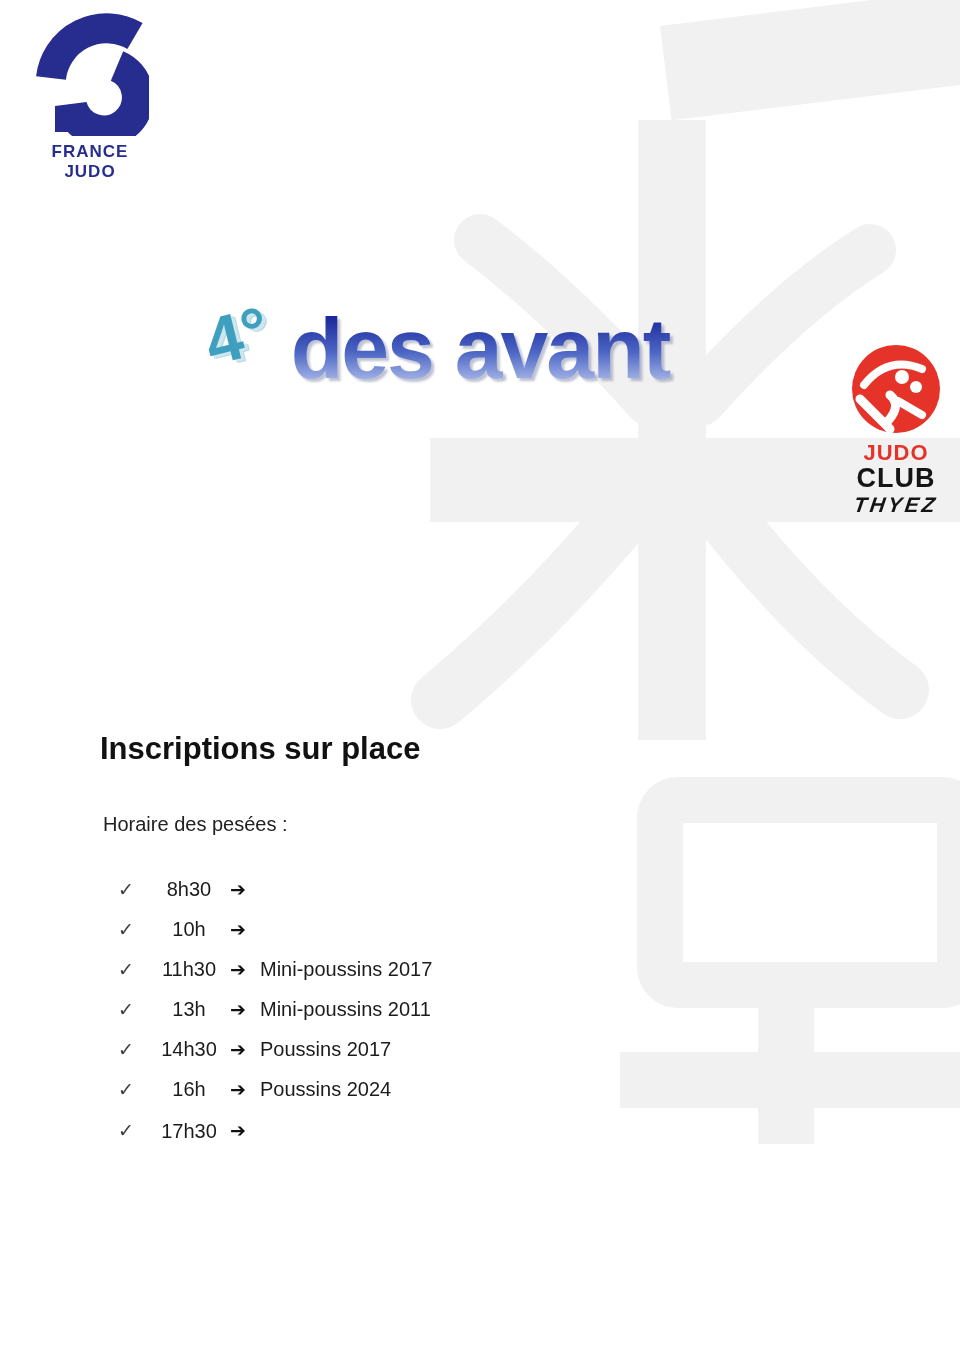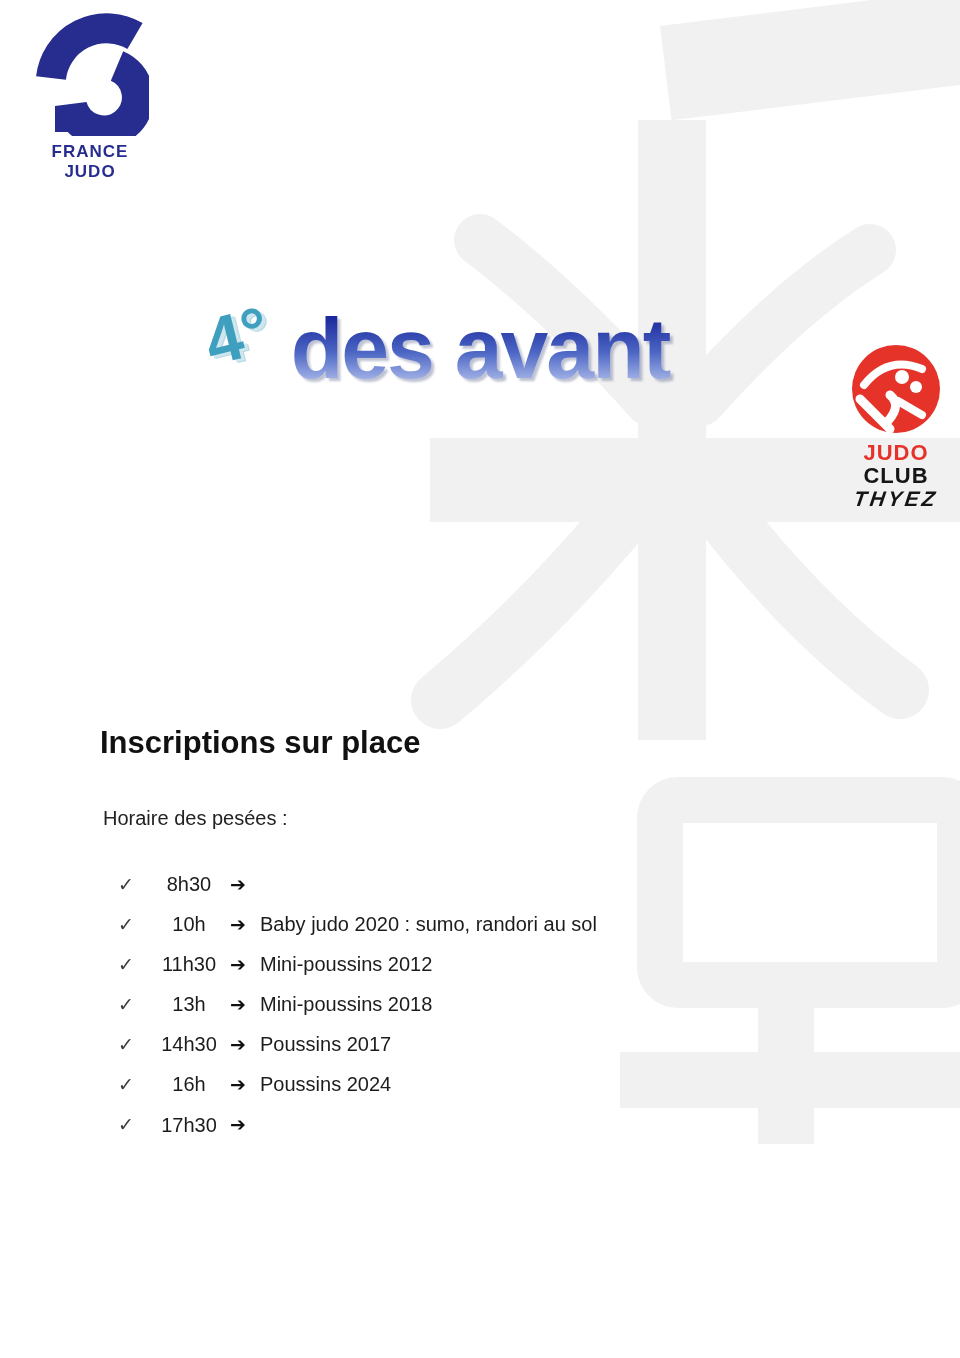--- a/index.html
+++ b/index.html
@@ -14,21 +14,21 @@
   .fj-label{color:#272d8f;font-weight:800;font-size:17px;line-height:1.15;letter-spacing:1px;margin-top:2px;}
   .edition{left:192px;top:16px;font-size:66px;font-weight:800;color:#3f9fbe;
            transform:rotate(-14deg);text-shadow:3px 3px 0 #cfe6ee,4px 4px 0 rgba(63,159,190,.4);}
   .title{left:250px;top:56px;width:460px;text-align:center;
          filter:drop-shadow(3px 3px 1px rgba(110,120,155,.45));}
   .title span{display:block;font-size:86px;font-weight:700;line-height:1.0;letter-spacing:-2px;
       background:linear-gradient(180deg,#141f96 8%,#4c66c4 55%,#b9c6ef 96%);
       -webkit-background-clip:text;background-clip:text;color:transparent;}
   .club-logo{left:838px;top:6px;width:116px;text-align:center;}
   .club-judo{color:#e5332a;font-weight:900;font-size:22px;letter-spacing:1px;line-height:1.05;}
-  .club-club{color:#151515;font-weight:900;font-size:22px;letter-spacing:1px;line-height:1.05;}
+  .club-club{color:#151515;font-weight:900;font-size:27px;letter-spacing:1px;line-height:1.05;}
   .club-thyez{color:#151515;font-weight:800;font-size:21px;font-style:italic;letter-spacing:3px;
               transform:skewX(-8deg);line-height:1.15;}
   
   .h-inscriptions{left:100px;top:220px;font-size:31px;font-weight:700;color:#111;}
   .h-horaire{left:103px;top:266px;font-size:20px;color:#222;}
   .schedule{left:118px;top:300px;width:740px;}
   .srow{display:flex;align-items:center;height:40px;font-size:20px;color:#1c1c1c;}
   .srow.wrap{height:auto;align-items:flex-start;flex-wrap:wrap;line-height:30px;}
   .chk{width:30px;color:#3c3c3c;font-size:19px;}
   .stime{width:82px;text-align:center;}
@@ -94,33 +94,32 @@
   <div class="abs schedule z">
     <div class="srow">
       <span class="chk">✓</span>
       <span class="stime">8h30</span>
       <span class="sarrow">➔</span>
     </div>
     <div class="srow">
       <span class="chk">✓</span>
       <span class="stime">10h</span>
       <span class="sarrow">➔</span>
-      <span>Baby judo 2020 : sumo, randori au sol</span>
     </div>
     <div class="srow">
       <span class="chk">✓</span>
       <span class="stime">11h30</span>
       <span class="sarrow">➔</span>
-      <span>Mini-poussins 2012</span>
+      <span>Mini-poussins 2017</span>
     </div>
     <div class="srow">
       <span class="chk">✓</span>
       <span class="stime">13h</span>
       <span class="sarrow">➔</span>
-      <span>Mini-poussins 2018</span>
+      <span>Mini-poussins 2011</span>
     </div>
     <div class="srow">
       <span class="chk">✓</span>
       <span class="stime">14h30</span>
       <span class="sarrow">➔</span>
       <span>Poussins 2017</span>
     </div>
     <div class="srow">
       <span class="chk">✓</span>
       <span class="stime">16h</span>

